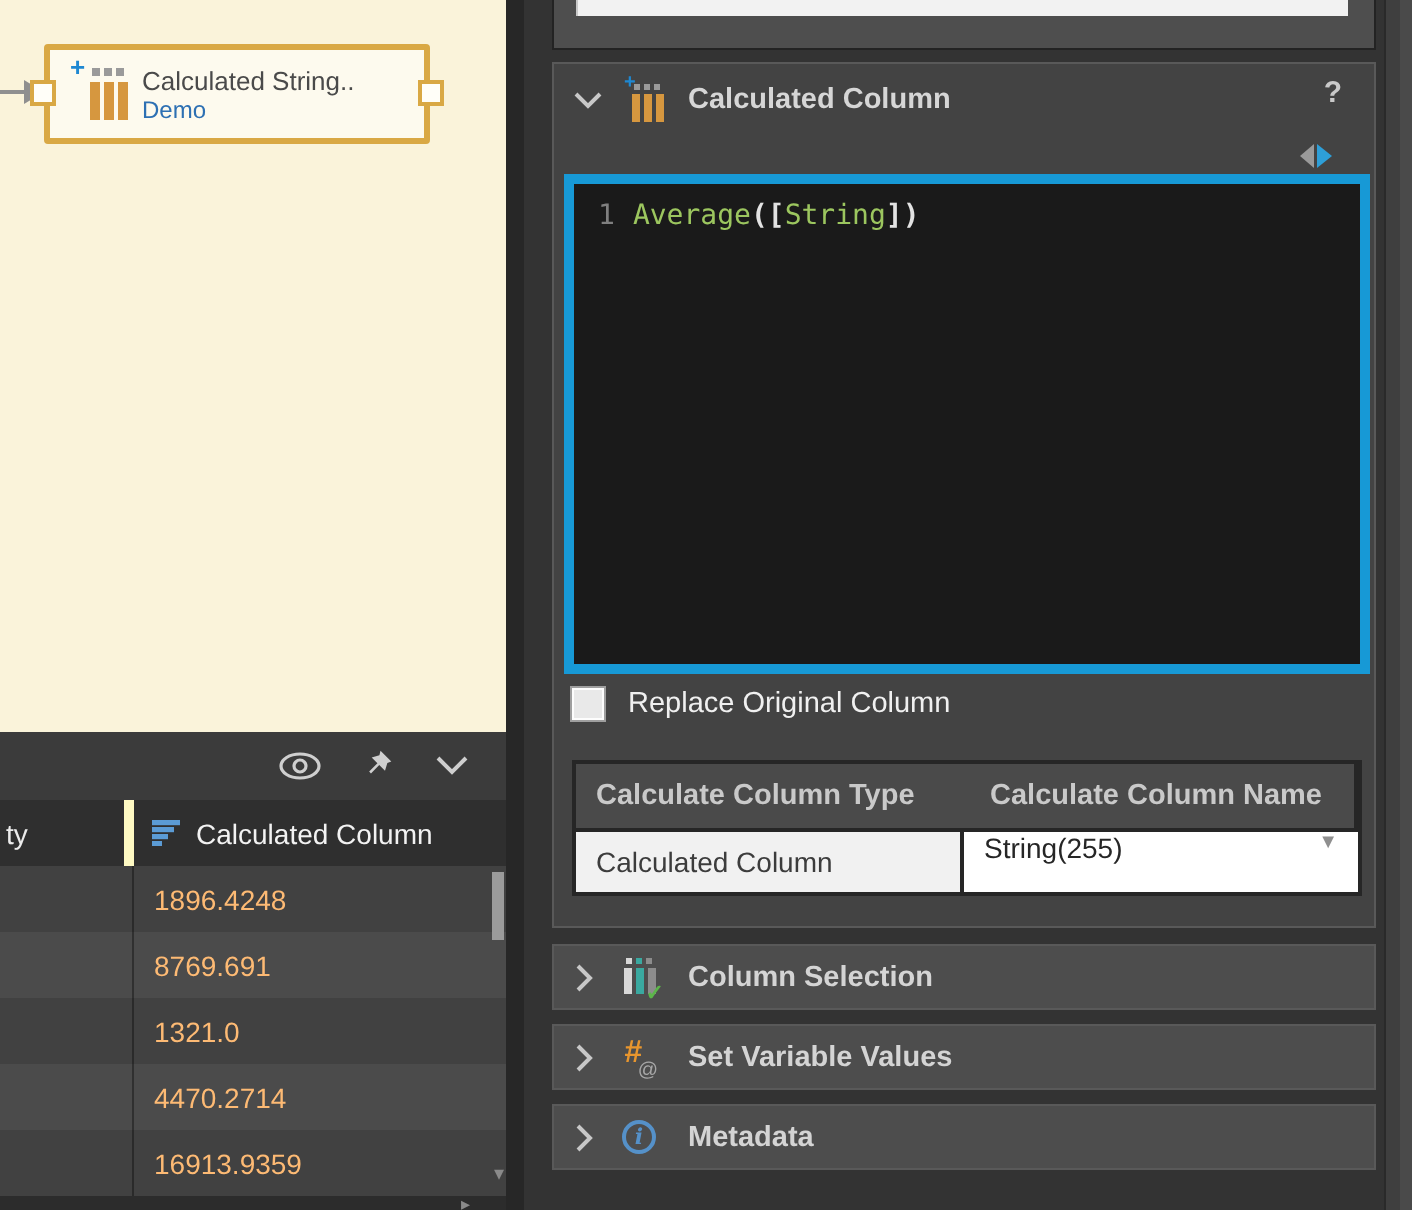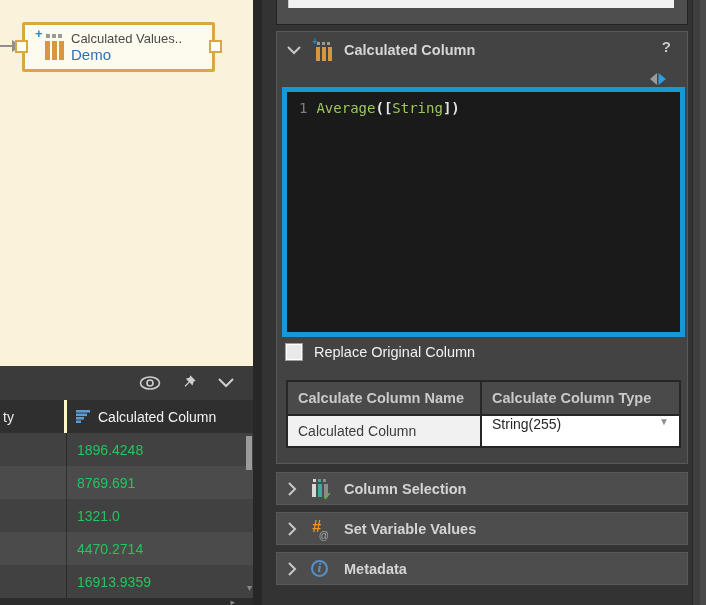--- a/index.html
+++ b/index.html
@@ -20,40 +20,40 @@
   }
   .port { position:absolute; width:13px; height:13px; background:#fffef8; border:2px solid #d9a844; }
   .port-left { left:-10px; top:15px; }
   .port-right { right:-10px; top:15px; }
   .node-icon { position:relative; margin-left:14px; width:26px; height:30px; flex:0 0 auto; }
   .ni-plus { position:absolute; left:-4px; top:-6px; color:#1e88d2; font-weight:bold; font-size:13px; }
   .ni-sq { position:absolute; top:2px; width:4px; height:4px; background:#9a9a9a; }
   .ni-bar { position:absolute; top:9px; width:5px; height:19px; background:#d6973f; }
   .node-text { margin-left:6px; overflow:hidden; }
   .node-title { font-size:13px; color:#4a4a4a; white-space:nowrap; }
-  .node-sub { font-size:15px; color:#2d70b3; }
+  .node-sub { font-size:12px; color:#2d70b3; }
 
   
   .pv-toolbar {
     left:0; top:366px; width:253px; height:34px; background:#3b3b3b;
     display:flex; justify-content:flex-end; align-items:center; gap:16px; padding-right:16px;
   }
   .tb-icon { width:22px; height:18px; display:flex; align-items:center; justify-content:center; cursor:pointer; }
 
   
   .preview { left:0; top:400px; width:253px; height:205px; background:#383838; overflow:hidden; }
   .pv-header { display:flex; height:33px; background:#2f2f2f; }
-  .pv-h1 { width:67px; border-right:3px solid #fef9c3; display:flex; align-items:center; padding-left:3px;
+  .pv-h1 { width:67px; border-right:5px solid #fef9c3; display:flex; align-items:center; padding-left:3px;
            color:#ececec; font-size:14px; }
   .pv-h2 { flex:1; display:flex; align-items:center; gap:7px; padding-left:9px; color:#f2f2f2; font-size:14px; }
   .pv-row { display:flex; height:33px; }
   .pv-row:nth-child(odd) { background:#414141; }
   .pv-row:nth-child(even) { background:#4b4b4b; }
   .pv-c1 { width:67px; border-right:1px solid rgba(0,0,0,0.35); }
-  .pv-c2 { flex:1; display:flex; align-items:center; padding-left:10px; color:#22c55e; font-size:14px; }
+  .pv-c2 { flex:1; display:flex; align-items:center; padding-left:10px; color:#fdba74; font-size:14px; }
   .pv-thumb { position:absolute; right:1px; top:36px; width:6px; height:34px; background:#9b9b9b; }
   .pv-sdown { position:absolute; right:1px; bottom:12px; color:#8a8a8a; font-size:10px; line-height:10px; }
   .pv-bottom { position:absolute; left:0; bottom:0; width:100%; height:7px; background:#2c2c2c; }
   .pv-sright { position:absolute; right:18px; bottom:-2px; color:#8a8a8a; font-size:9px; line-height:9px; }
 
   .divider-v { left:253px; top:0; width:9px; height:605px; background:#272727; }
 
   
   .top-panel { left:276px; top:-2px; width:412px; height:27px; background:#4e4e4e;
                border:1px solid #232323; }
@@ -135,21 +135,21 @@
       <div class="node-icon">
         <span class="ni-plus">+</span>
         <span class="ni-sq" style="left:7px"></span>
           <span class="ni-sq" style="left:13px"></span>
           <span class="ni-sq" style="left:19px"></span>
         <span class="ni-bar" style="left:6px"></span>
           <span class="ni-bar" style="left:13px"></span>
           <span class="ni-bar" style="left:20px"></span>
       </div>
       <div class="node-text">
-        <div class="node-title">Calculated Values..</div>
+        <div class="node-title">Calculated String..</div>
         <div class="node-sub">Demo</div>
       </div>
       <div class="port port-right"></div>
     </div>
   </div>
 
   <div class="abs pv-toolbar">
     <span class="tb-icon">
       <svg width="22" height="14" viewBox="0 0 22 14">
         <ellipse cx="11" cy="7" rx="9.5" ry="6" fill="none" stroke="#cfcfcf" stroke-width="1.6"></ellipse>
@@ -258,22 +258,22 @@
       <span class="ln">1</span><span class="tok-green">Average</span><span class="tok-punct">([</span><span class="tok-green">String</span><span class="tok-punct">])</span>
     </div>
 
     <div class="cb-row">
       <div class="cb"></div>
       <span class="cb-label">Replace Original Column</span>
     </div>
 
     <div class="cfg-table">
       <div class="cfg-head">
+        <div class="cfg-h cfg-h2">Calculate Column Type</div>
         <div class="cfg-h cfg-h1">Calculate Column Name</div>
-        <div class="cfg-h cfg-h2">Calculate Column Type</div>
       </div>
       <div class="cfg-row">
         <div class="cfg-name">Calculated Column</div>
         <div class="cfg-type">
           <span>String(255)</span>
           <span class="dd-arrow">▼</span>
         </div>
       </div>
     </div>
   </div>

